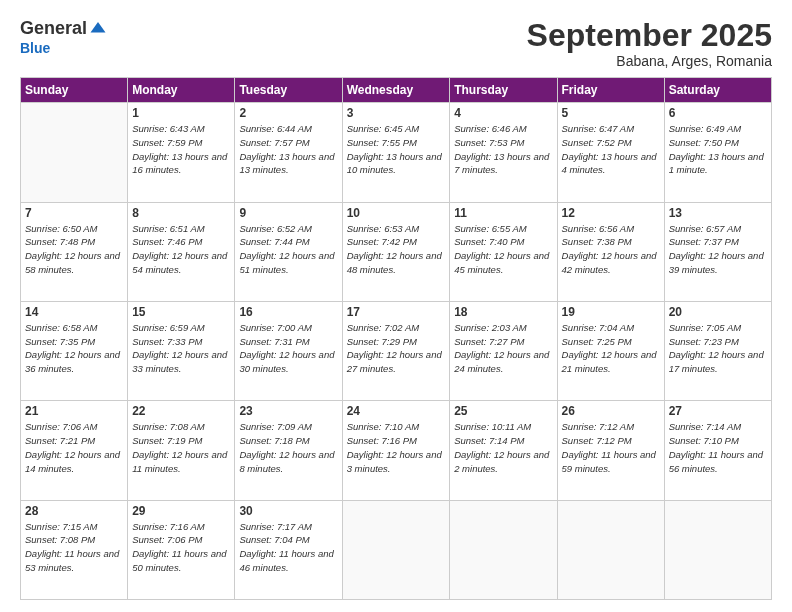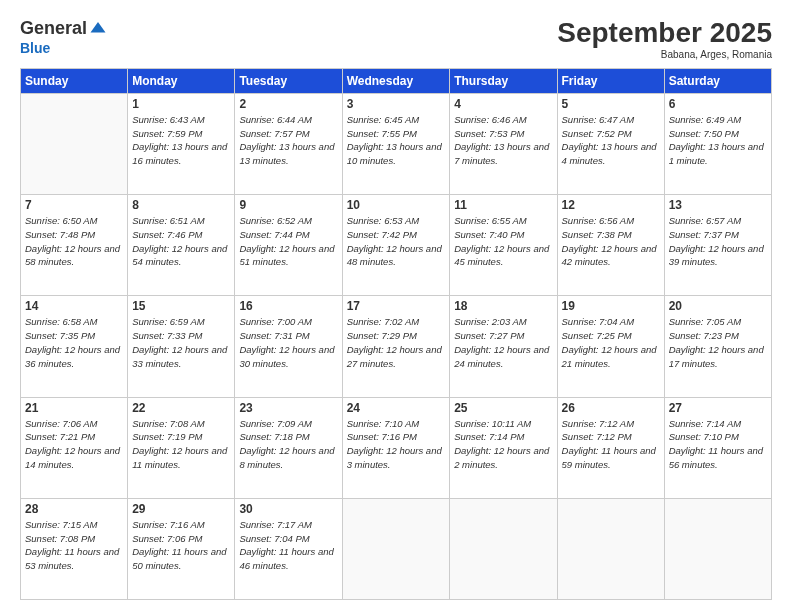--- a/index.html
+++ b/index.html
@@ -40,36 +40,36 @@
     .logo-icon {
       width: 18px;
       height: 18px;
       margin-left: 2px;
       margin-top: -2px;
     }
     .title-block {
       text-align: right;
     }
     .month-title {
-      font-size: 28px;
+      font-size: 32px;
       font-weight: bold;
       color: #333;
       line-height: 1.1;
     }
     .subtitle {
-      font-size: 10px;
+      font-size: 14px;
       color: #333;
     }
     .calendar {
       width: 100%;
       border-collapse: collapse;
       flex: 1;
     }
     .calendar th {
-      background: #1d4ed8;
+      background: #701a75;
       color: #fff;
       font-size: 12px;
       font-weight: bold;
       padding: 5px 4px;
       text-align: left;
       border: 1px solid #ccc;
     }
     .calendar td {
       vertical-align: top;
       border: 1px solid #ccc;

